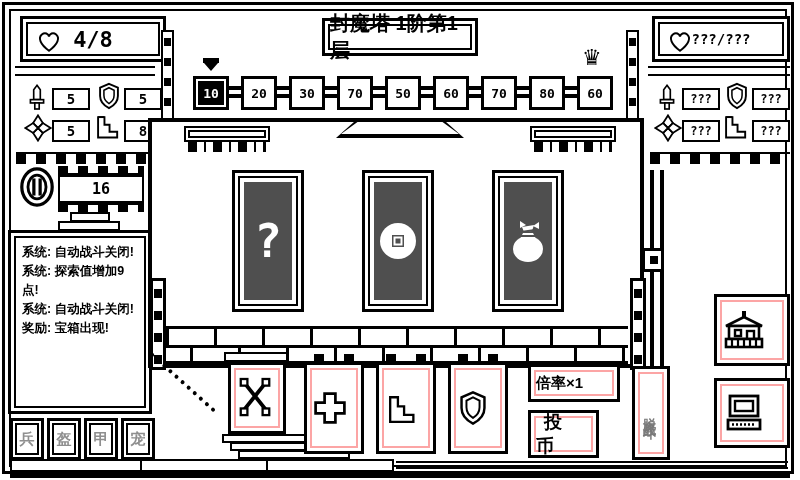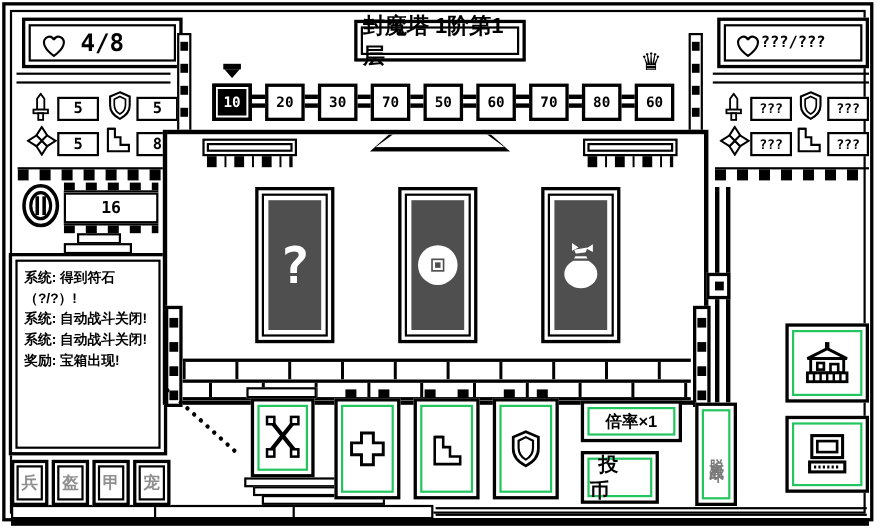--- a/index.html
+++ b/index.html
@@ -25,21 +25,21 @@
   .brickrow{height:19px;border-top:3px solid #000;background-color:#fff;
             background-image:linear-gradient(90deg,#000 0 3px,transparent 3px);
             background-size:48px 100%;background-repeat:repeat-x;}
   .brickrow.r2{background-position:24px 0;border-bottom:3px solid #000;}
   .node{width:36px;height:34px;border:3px solid #000;background:#fff;display:flex;align-items:center;
         justify-content:center;font-weight:bold;font-size:13px;}
   .node.current{background:#000;color:#fff;box-shadow:inset 0 0 0 2px #fff;}
   .card{border:3px solid #000;background:#fff;}
   .cardpanel{position:absolute;inset:9px;background:#4f4f4f;display:flex;align-items:center;justify-content:center;}
   .plaque{border:3px solid #000;background:#fff;}
-  .plaqueinner{position:absolute;inset:3px;border:2px solid #22c55e;display:flex;align-items:center;justify-content:center;}
+  .plaqueinner{position:absolute;inset:3px;border:2px solid #fca5a5;display:flex;align-items:center;}
   .mount{position:absolute;background:#000;width:10px;height:9px;}
   .logline{font-size:12.5px;line-height:19px;font-weight:bold;}
   .tabbtn{border:3px solid #000;background:#fff;}
   .tablbl{position:absolute;inset:2px;border:2px solid #000;display:flex;align-items:center;justify-content:center;
           color:#8f8f8f;font-size:15px;}
   .vtext{writing-mode:vertical-rl;text-orientation:upright;color:#7a7a7a;font-size:13px;letter-spacing:3px;}
   svg{display:block;}
 </style>
 </head>
 <body>
@@ -125,22 +125,22 @@
     <span>16</span>
   </div>
 <div class="abs teeth" style="left:58px;top:203px;width:86px;height:9px;"></div>
 
 <div class="abs b2" style="left:70px;top:212px;width:40px;height:10px;"></div>
 <div class="abs b2" style="left:58px;top:221px;width:62px;height:10px;"></div>
 
 <div class="abs b3" style="left:8px;top:230px;width:144px;height:184px;">
   <div class="inner2">
     <div class="abs cjk" style="inset:3px;padding:2px 3px;overflow:hidden;">
-      <div class="logline">系统: 得到符石（?/?）!</div>
       <div class="logline">系统: 自动战斗关闭!</div>
+      <div class="logline">系统: 探索值增加9点!</div>
       <div class="logline">系统: 自动战斗关闭!</div>
       <div class="logline">奖励: 宝箱出现!</div>
 
     </div>
   </div>
 </div>
 
 <div class="abs tabbtn" style="left:10px;top:418px;width:34px;height:42px;">
   <div class="tablbl cjk">兵</div>
 </div>

